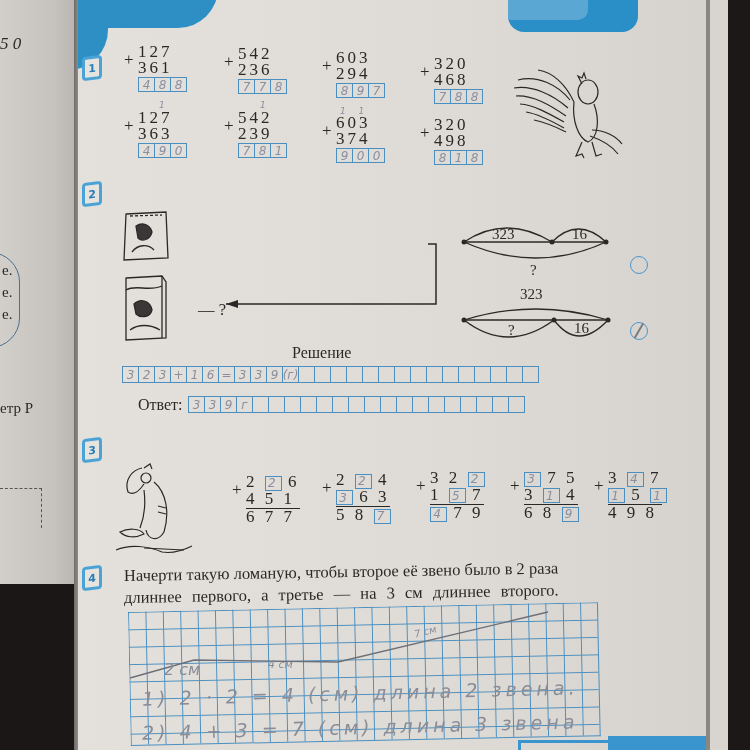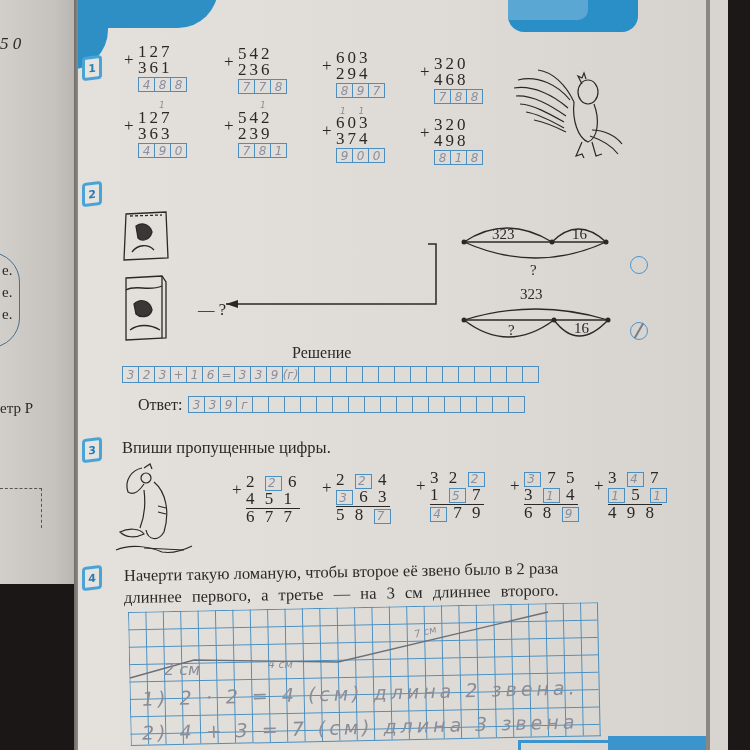--- a/index.html
+++ b/index.html
@@ -384,21 +384,20 @@
     <span class="gcell"></span>
     <span class="gcell"></span>
     <span class="gcell"></span>
     <span class="gcell"></span>
     <span class="gcell"></span>
     <span class="gcell"></span>
     <span class="gcell"></span>
   </div>
 
   <div class="task-badge" style="left:4px;top:438px;">3</div>
-  <div class="task-text" style="left:44px;top:438px;">Впиши пропущенные цифры.</div>
 
   <svg style="position:absolute;left:36px;top:462px;" width="84" height="96" viewBox="0 0 84 96">
     <g fill="none" stroke="#2a2826" stroke-width="1.2">
       <path d="M28 6 C18 8 10 18 14 30 C20 34 26 28 30 22"></path>
       <circle cx="32" cy="16" r="5"></circle>
       <path d="M30 6 l6 -4 l2 5"></path>
       <path d="M40 20 C52 30 56 50 50 70 C44 80 34 78 32 68"></path>
       <path d="M30 28 C32 44 30 56 26 66"></path>
       <path d="M44 44 l8 2 M44 50 l8 2"></path>
       <path d="M6 70 C14 66 26 66 30 72 C22 76 12 76 6 70 Z"></path>

